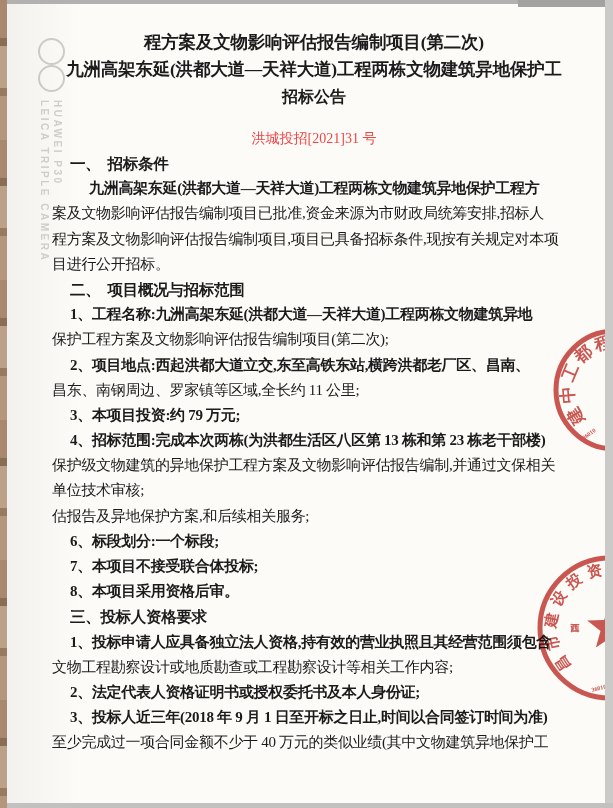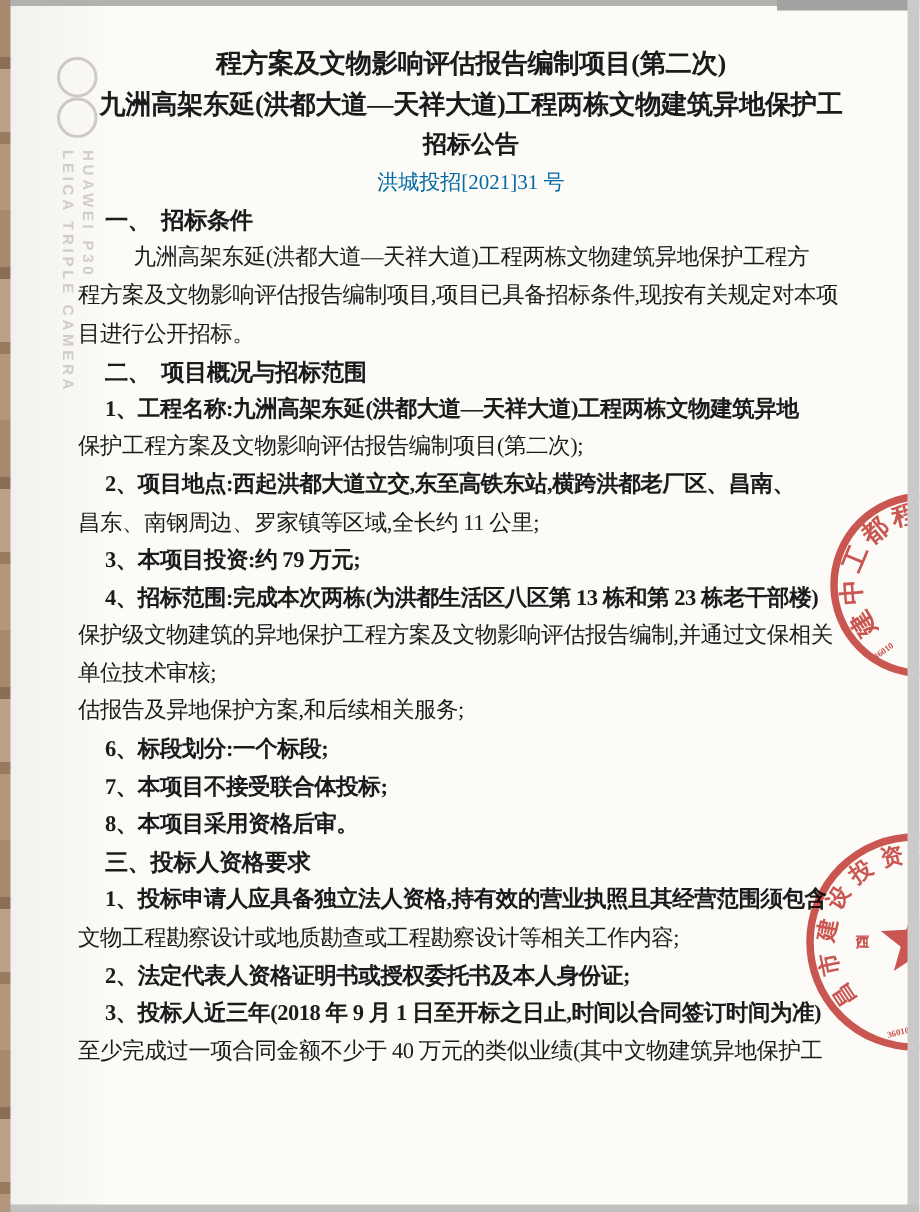--- a/index.html
+++ b/index.html
@@ -34,26 +34,26 @@
      transform-origin:top left;white-space:nowrap;
      font-family:"Liberation Sans","DejaVu Sans",sans-serif;
      font-weight:bold;font-size:10px;line-height:13px;letter-spacing:2.5px;
      color:rgba(168,164,156,0.50);}
 
   
   #doc{position:absolute;left:52px;top:29px;width:524px;z-index:2;color:var(--ink);}
   .t-main{font-size:17.5px;font-weight:bold;line-height:27px;text-align:center;
           letter-spacing:-0.2px;white-space:nowrap;}
   .t-announce{font-size:16px;font-weight:bold;line-height:28px;text-align:center;}
-  .t-docnum{font-size:14px;line-height:24px;text-align:center;color:#0369a1;}
+  .t-docnum{font-size:14px;line-height:24px;text-align:center;color:#ef4444;margin-top:16px;}
   .ln{height:25.2px;line-height:25.2px;font-size:15px;letter-spacing:-0.3px;
       white-space:pre;color:var(--ink);}
   .ln-h{padding-left:18px;font-weight:bold;font-size:15.5px;}
   .ln-li{padding-left:18px;font-weight:bold;}
-  .ln-p1{padding-left:37px;}
+  .ln-p1{padding-left:37px;font-weight:bold;}
   .ln-p0{padding-left:0;}
 
   
   .stamp{position:absolute;z-index:3;mix-blend-mode:multiply;opacity:0.88;}
   #stamp-upper{left:540px;top:318px;width:73px;height:146px;overflow:hidden;}
   #stamp-lower{left:528px;top:548px;width:85px;height:162px;overflow:hidden;}
   .stamp svg text{font-family:"Liberation Serif","DejaVu Serif",serif;font-weight:bold;}
 </style>
 </head>
 <body>
@@ -69,20 +69,21 @@
   </div>
 
   <div id="doc">
     <div class="t-main">程方案及文物影响评估报告编制项目(第二次)</div>
     <div class="t-main">九洲高架东延(洪都大道—天祥大道)工程两栋文物建筑异地保护工</div>
     <div class="t-announce">招标公告</div>
     <div class="t-docnum">洪城投招[2021]31 号</div>
     <div id="doc-lines">
         <div class="ln ln-h">一、  招标条件</div>
         <div class="ln ln-p1">九洲高架东延(洪都大道—天祥大道)工程两栋文物建筑异地保护工程方</div>
+        <div class="ln ln-p0">案及文物影响评估报告编制项目已批准,资金来源为市财政局统筹安排,招标人</div>
         <div class="ln ln-p0">程方案及文物影响评估报告编制项目,项目已具备招标条件,现按有关规定对本项</div>
         <div class="ln ln-p0">目进行公开招标。</div>
         <div class="ln ln-h">二、  项目概况与招标范围</div>
         <div class="ln ln-li">1、工程名称:九洲高架东延(洪都大道—天祥大道)工程两栋文物建筑异地</div>
         <div class="ln ln-p0">保护工程方案及文物影响评估报告编制项目(第二次);</div>
         <div class="ln ln-li">2、项目地点:西起洪都大道立交,东至高铁东站,横跨洪都老厂区、昌南、</div>
         <div class="ln ln-p0">昌东、南钢周边、罗家镇等区域,全长约 11 公里;</div>
         <div class="ln ln-li">3、本项目投资:约 79 万元;</div>
         <div class="ln ln-li">4、招标范围:完成本次两栋(为洪都生活区八区第 13 栋和第 23 栋老干部楼)</div>
         <div class="ln ln-p0">保护级文物建筑的异地保护工程方案及文物影响评估报告编制,并通过文保相关</div>

